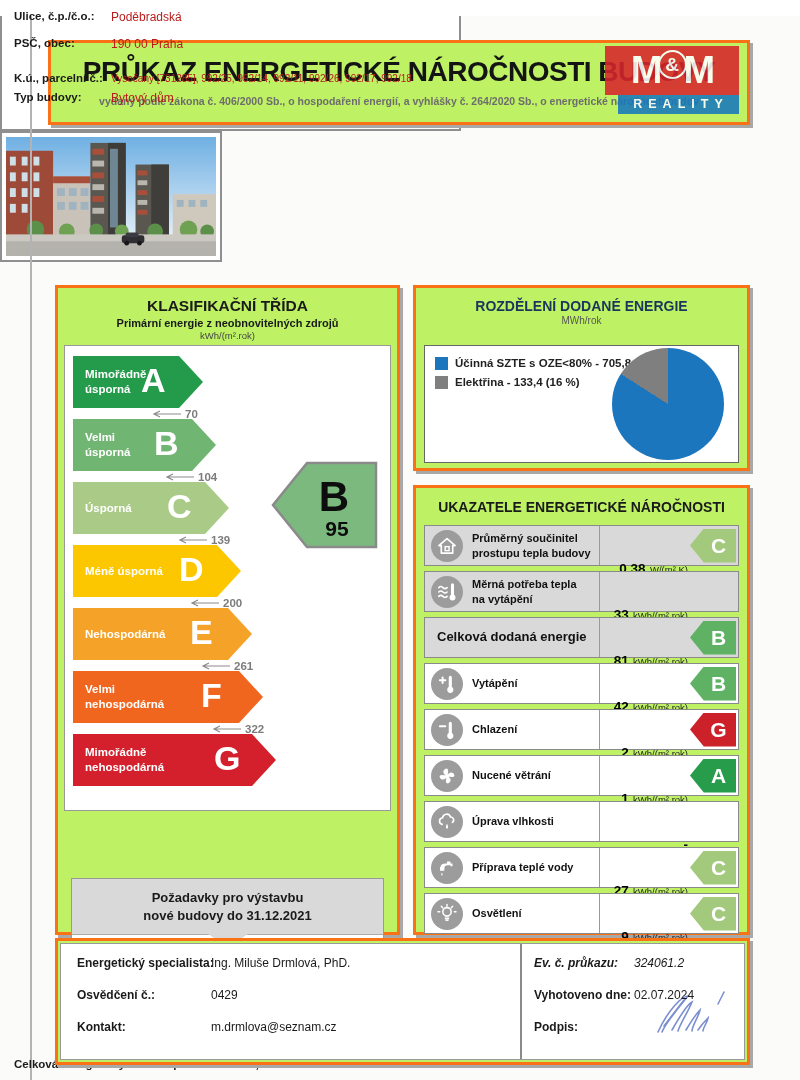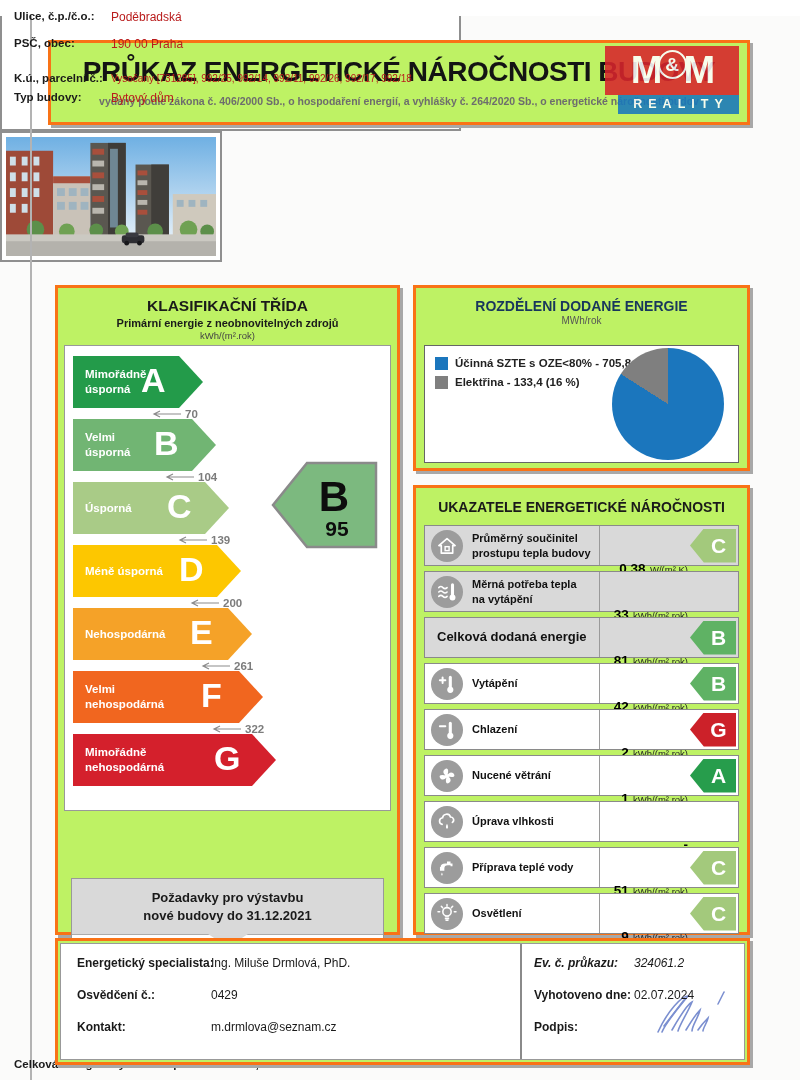--- a/index.html
+++ b/index.html
@@ -418,21 +418,21 @@
         </div>
         <div class="ind-row">
           <div class="ind-icon">
             <svg viewBox="0 0 20 20">
               <path d="M4.2 9 Q4.2 5.8 8.4 5.8 H10 V4.2 H13.2 V5.8 H15 V8.4 H13.2 V7.4 H10.8 Q7.6 7.4 7.6 10.4 V12.6 H3.6 V9 Z" fill="#fff"></path>
               <path d="M5.4 14 C4.5 15.5 4.6 16.6 5.4 16.8 C6.2 16.6 6.3 15.5 5.4 14Z" fill="#fff"></path>
             </svg>
           </div>
           <div class="ind-label">Příprava teplé vody</div>
           <div class="ind-divider"></div>
-          <div class="ind-value"><span class="num">51</span> <span class="unit">kWh/(m².rok)</span></div>
+          <div class="ind-value"><span class="num">27</span> <span class="unit">kWh/(m².rok)</span></div>
           <div class="ind-badge" style="background: rgb(163, 201, 124);">C</div>
         </div>
         <div class="ind-row">
           <div class="ind-icon">
             <svg viewBox="0 0 20 20">
               <circle cx="10" cy="8" r="3.8" fill="none" stroke="#fff" stroke-width="1.4"></circle>
               <path d="M10 1.4 V3 M3.4 8 H1.8 M18.2 8 H16.6 M4.8 3 L6 4.2 M15.2 3 L14 4.2" stroke="#fff" stroke-width="1.3" stroke-linecap="round"></path>
               <path d="M8.5 12.6 h3 M8.5 14.3 h3 M9.2 15.8 h1.6" stroke="#fff" stroke-width="1.3" stroke-linecap="round"></path>
             </svg>
           </div>

